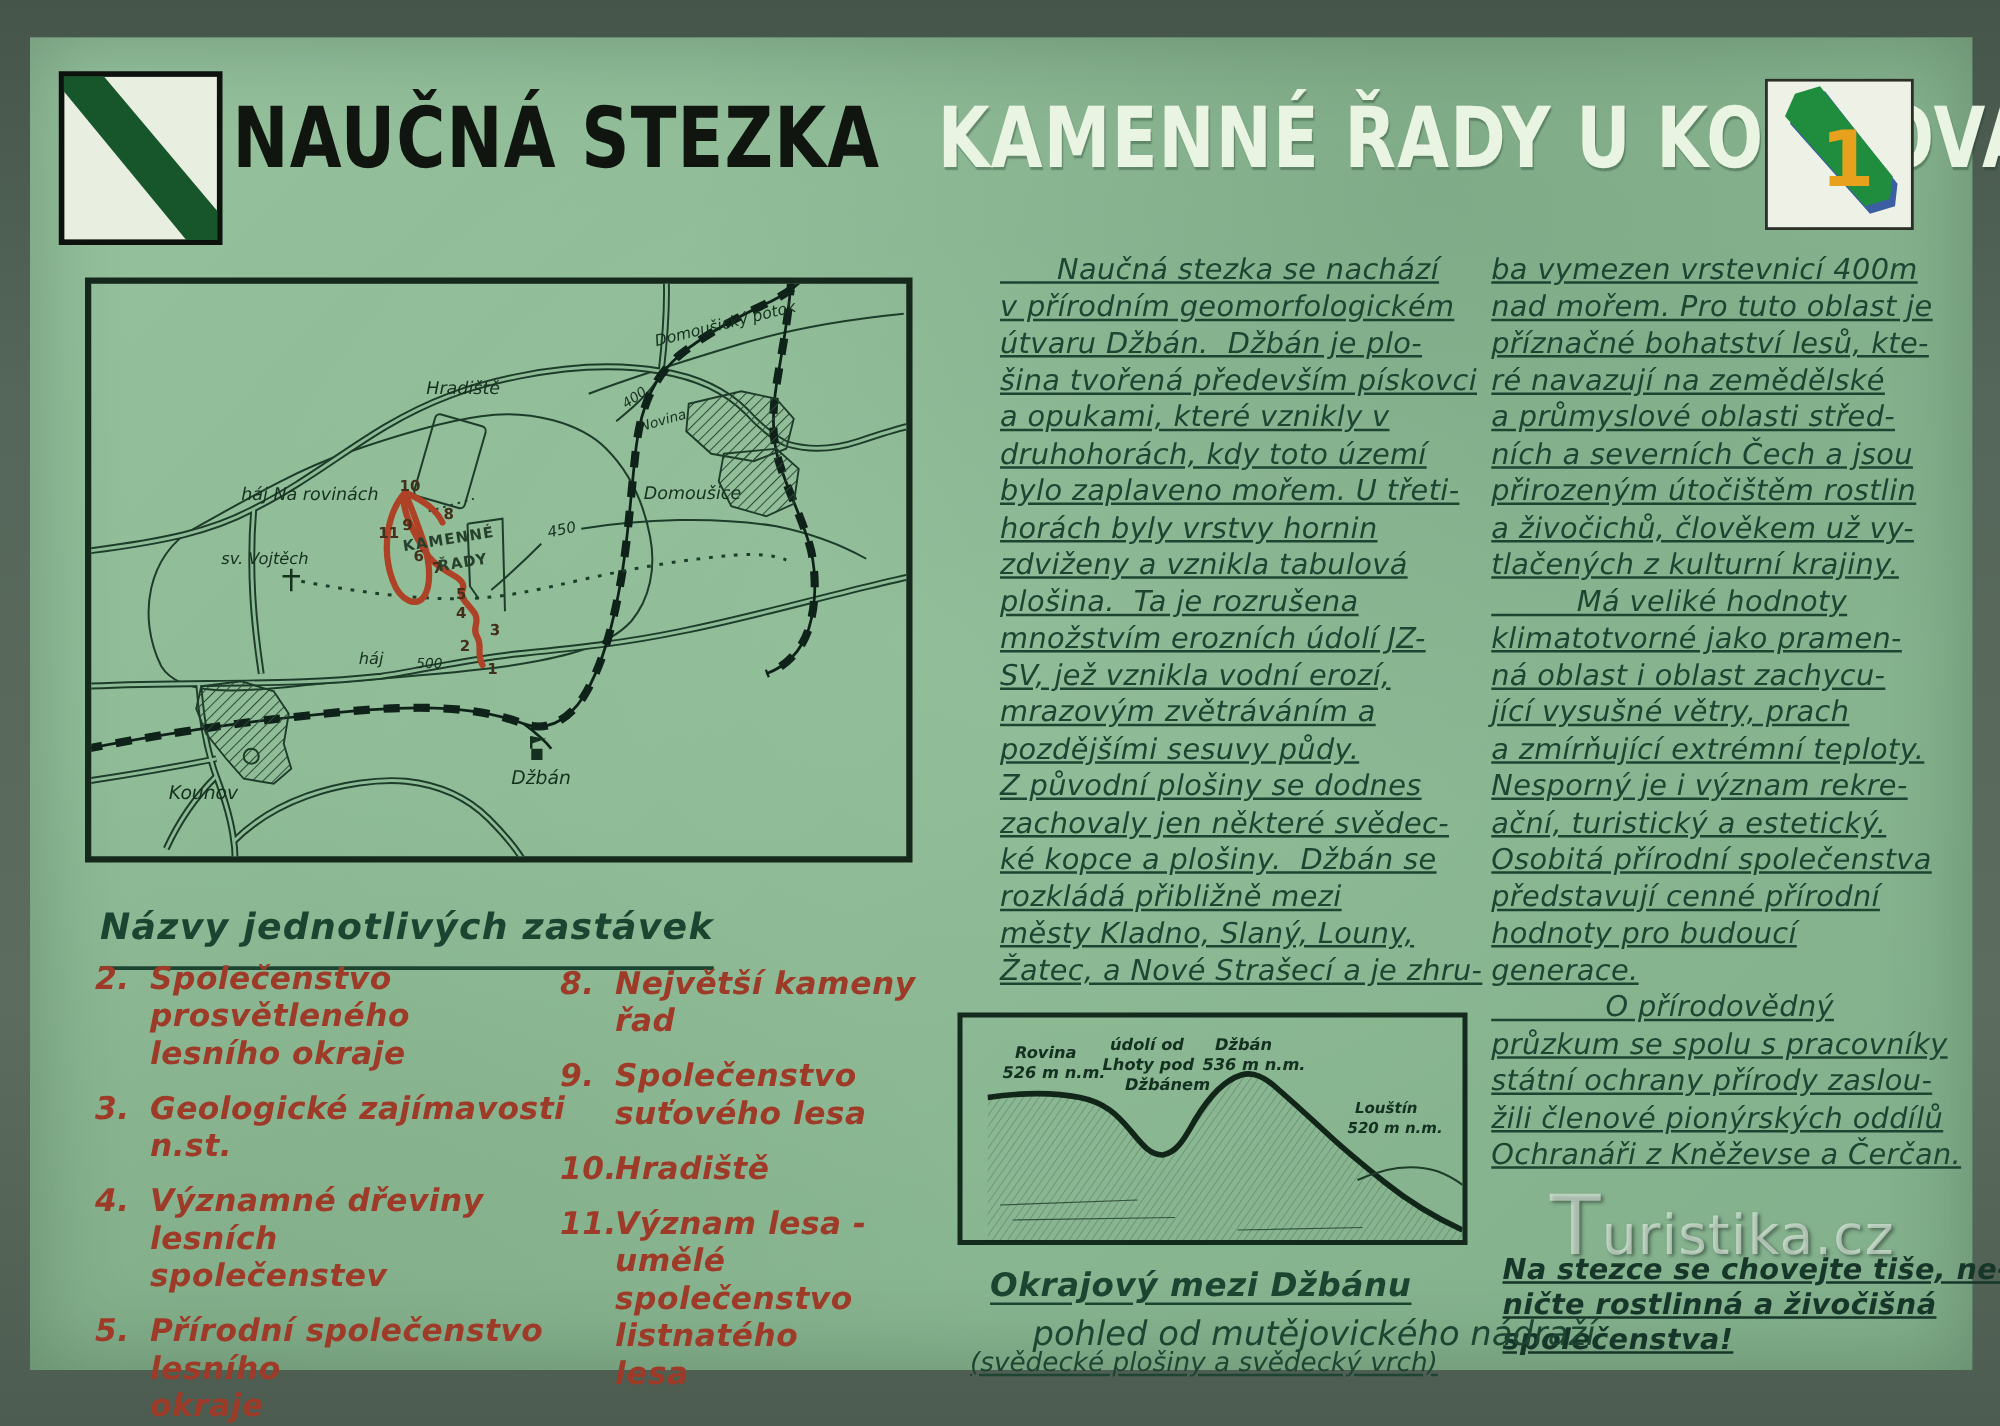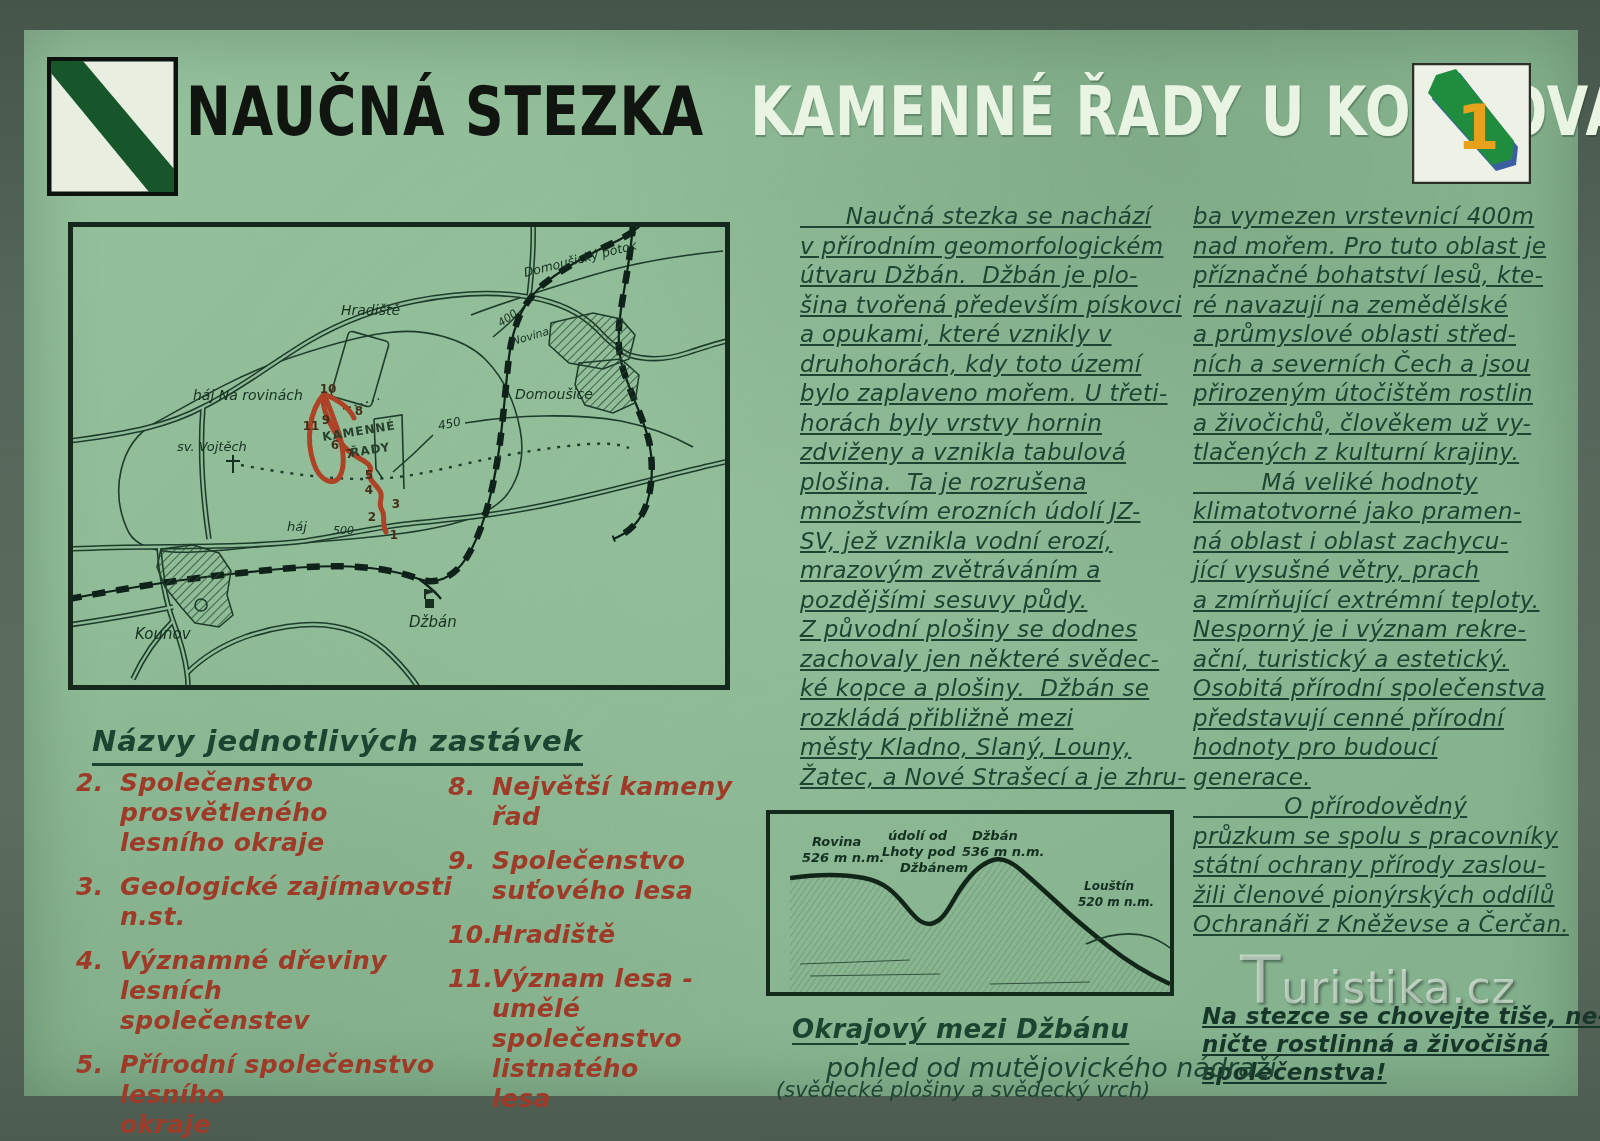--- a/index.html
+++ b/index.html
@@ -30,23 +30,23 @@
   #title .t-black{color:#10150f;}
   #title .t-white{color:#e9f4e2;margin-left:28px;text-shadow:1px 2px 1px rgba(25,55,35,.35);}
   #marker-right{position:absolute;left:1388px;top:33px;width:119px;height:121px;}
   
   #map-box{
     position:absolute;left:44px;top:192px;width:652px;height:458px;
     border:5px solid #15281b;
   }
   
   #list-heading{
-    position:absolute;left:68px;top:694px;display:inline-block;
+    position:absolute;left:56px;top:694px;display:inline-block;
     font-size:29px;font-weight:bold;font-style:italic;color:#1c4531;
-    border-bottom:3px solid #1c4531;padding-bottom:5px;letter-spacing:1px;
+    border-bottom:3px solid #1c4531;padding-bottom:15px;letter-spacing:1px;
   }
   .stop-col{position:absolute;font-style:italic;font-weight:bold;color:#9e3a28;
     font-size:25px;line-height:30px;letter-spacing:.4px;}
   #stops-left{left:52px;top:738px;width:380px;}
   #stops-right{left:424px;top:742px;width:330px;}
   .stop-item{display:flex;margin-bottom:14px;}
   .stop-num{flex:none;width:44px;}
   .stop-text{white-space:pre-line;}
   
   .hw-col{position:absolute;color:#1d4532;font-style:italic;
@@ -60,21 +60,21 @@
   #profile-box{
     position:absolute;left:742px;top:780px;width:380px;height:178px;
     border:4px solid #142a1c;
     padding-left:20px;
   }
   #profile-caption-title{
     position:absolute;left:768px;top:984px;font-size:26px;font-weight:bold;font-style:italic;
     color:#1c4531;text-decoration:underline;text-underline-offset:5px;letter-spacing:.5px;
   }
   #profile-caption-1{position:absolute;left:758px;top:1022px;font-size:27px;font-style:italic;color:#1d4532;margin-left:44px;}
-  #profile-caption-2{position:absolute;left:752px;top:1048px;font-size:21px;font-style:italic;color:#1d4532;}
+  #profile-caption-2{position:absolute;left:752px;top:1048px;font-size:21px;font-style:italic;color:#1d4532;text-decoration:underline;}
   
   #watermark{
     position:absolute;left:1216px;top:912px;width:340px;font-size:44px;
     color:rgba(248,252,246,.55);text-shadow:2px 2px 3px rgba(30,48,36,.55);
     font-weight:normal;letter-spacing:1px;
   }
   #watermark::first-letter{font-size:66px;}
   
   .thin{fill:none;stroke:#1e3c2a;stroke-width:1.6;}
   .rd{fill:none;stroke:#1e3c2a;stroke-width:5.5;}

